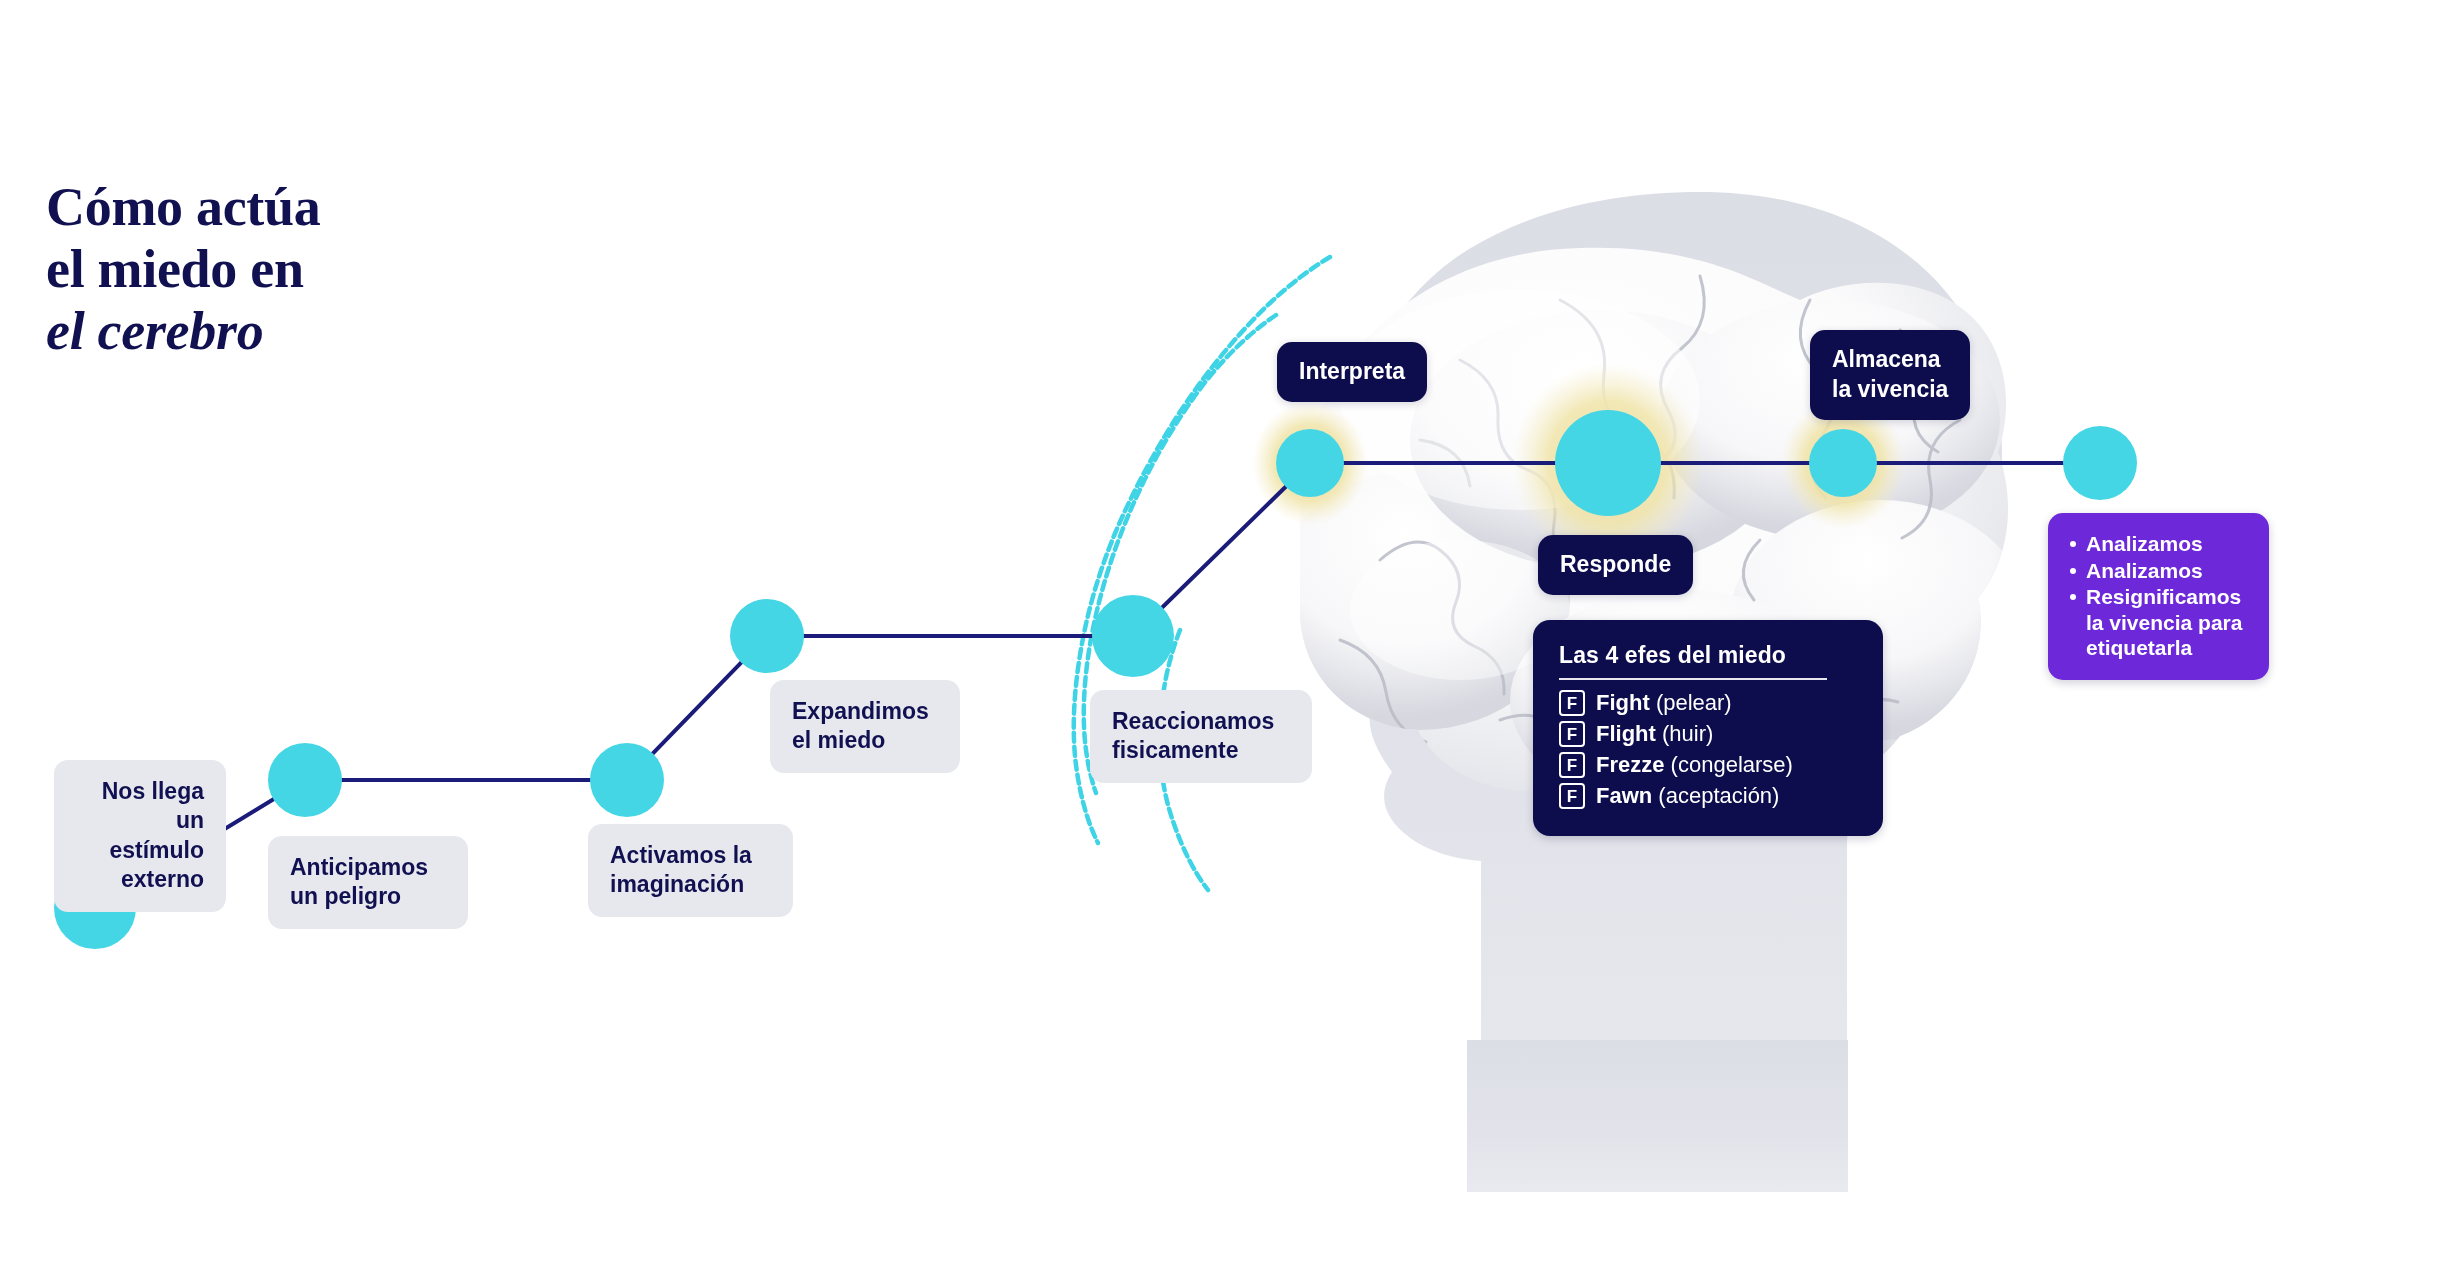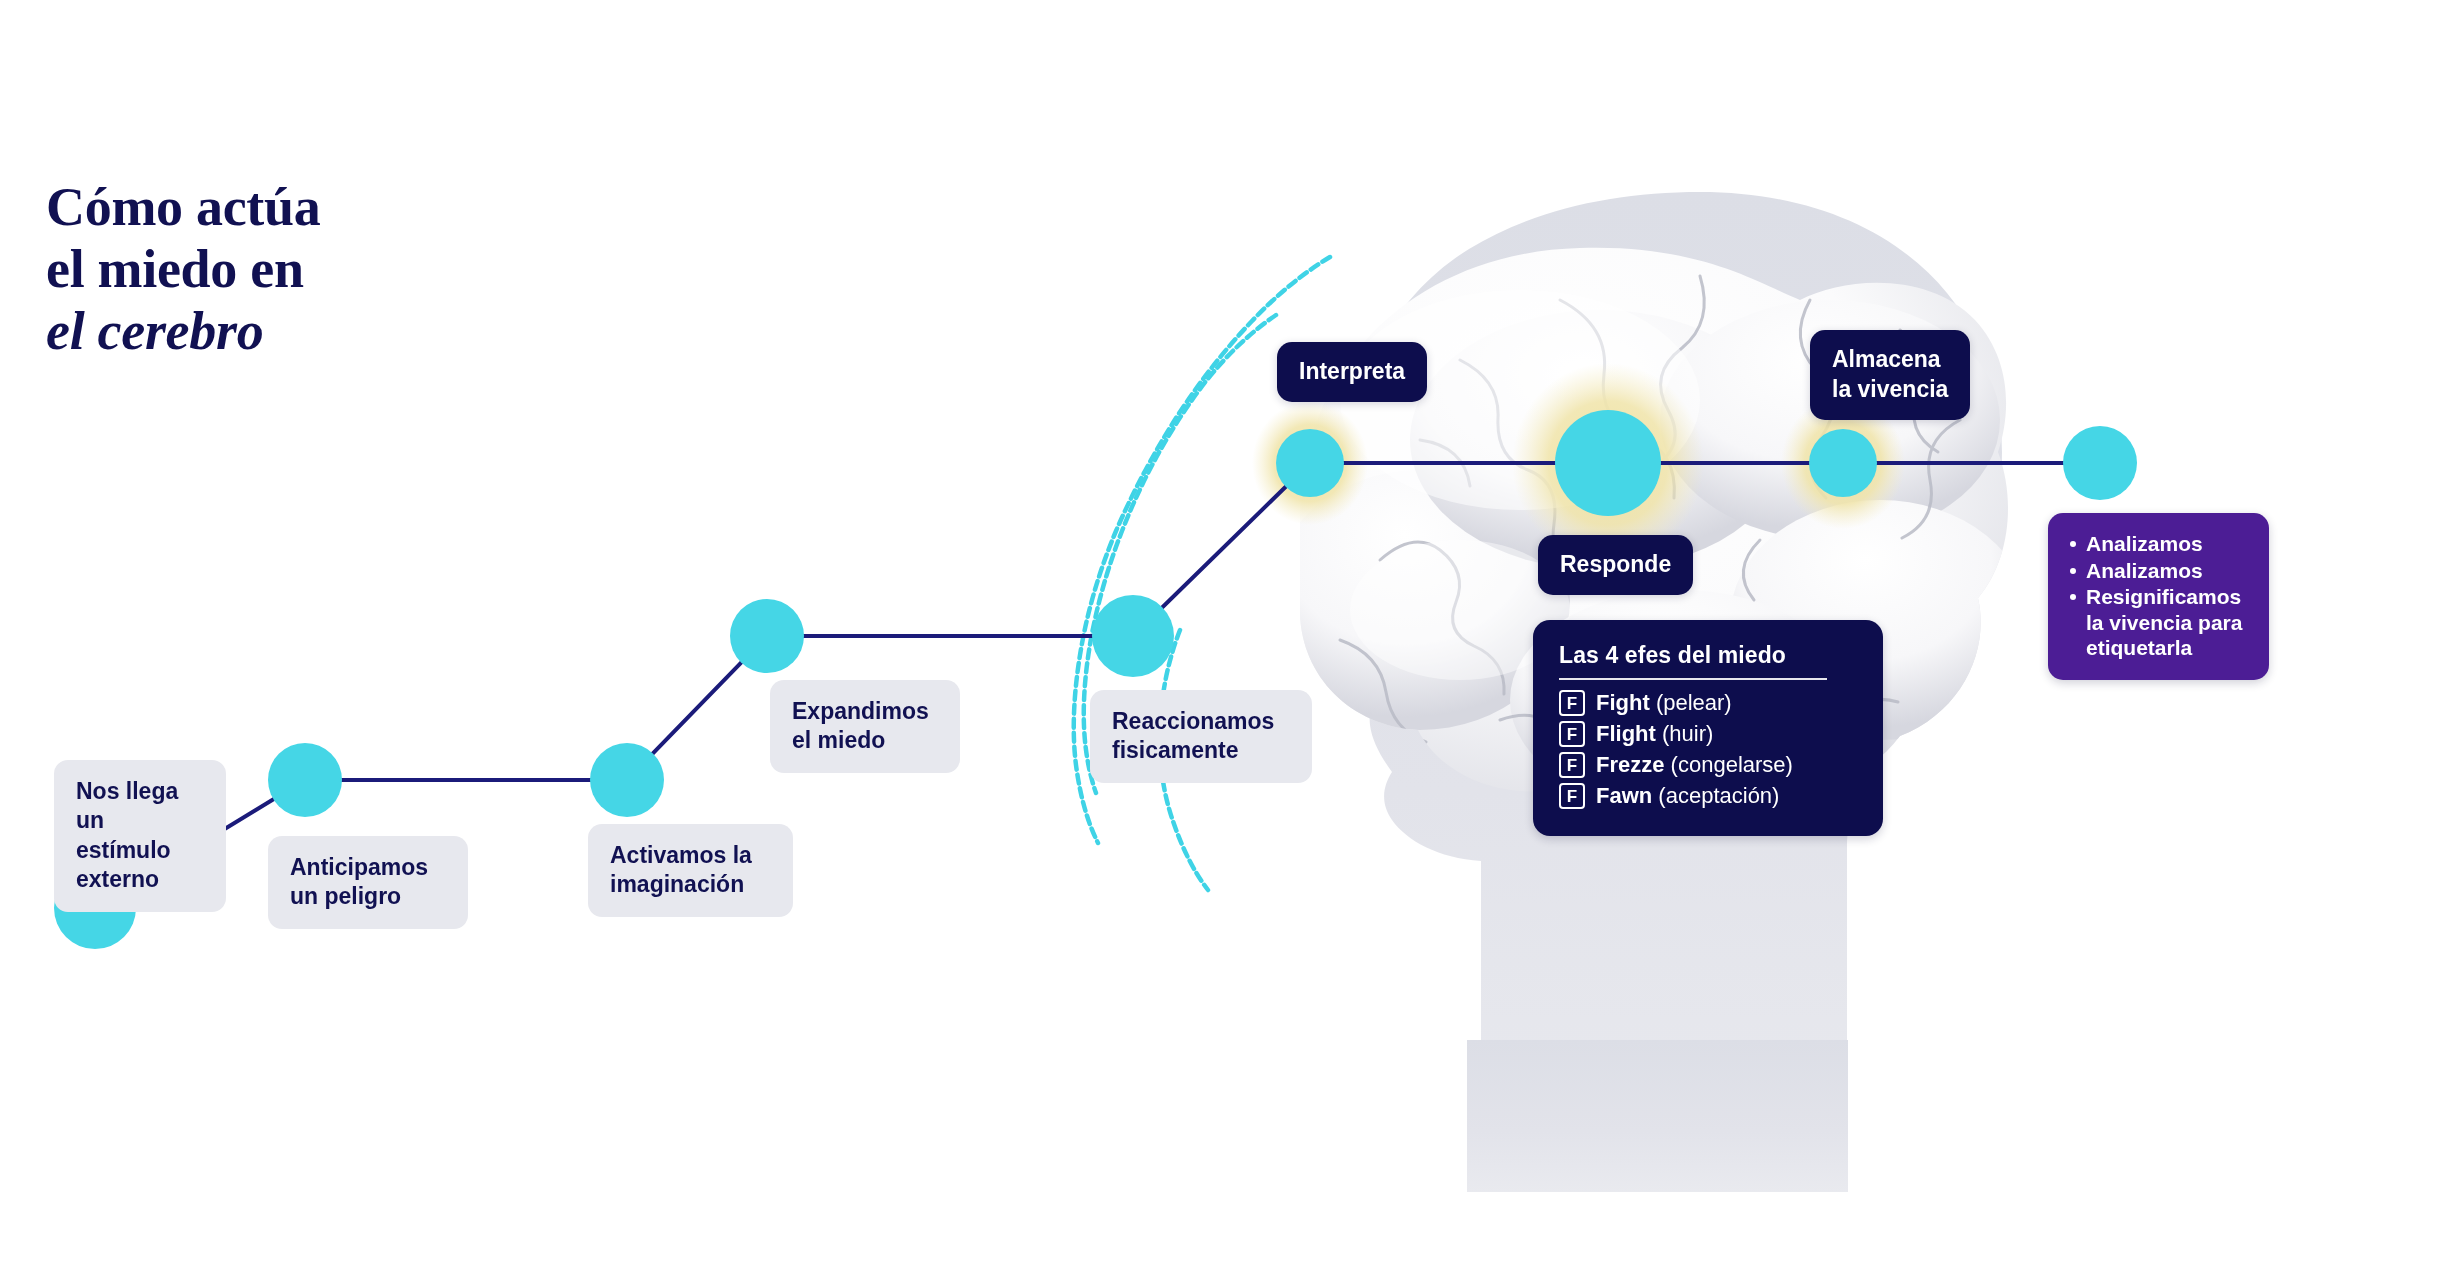--- a/index.html
+++ b/index.html
@@ -85,21 +85,21 @@
     box-sizing:border-box;
   }
   .efes-text{font-size:22px;line-height:1.15;white-space:nowrap;}
   .efes-text b{font-weight:700;}
   .efes-text span{font-weight:400;}
 
   
   #outcomes{
     position:absolute;
     left:2048px; top:513px; width:221px;
-    background:#4c1d95;
+    background:#6d28d9;
     border-radius:15px;
     padding:17px 16px 18px 18px;
     box-sizing:border-box;
     color:#ffffff;
     box-shadow:0 3px 10px rgba(20,20,60,.2);
   }
   #outcomes ul{list-style:none;margin:0;padding:0;}
   #outcomes li{
     position:relative;padding-left:20px;
     font-weight:700;font-size:21px;line-height:1.22;margin:1px 0;
@@ -252,21 +252,21 @@
       <circle cx="2100" cy="463" r="37"></circle>
     </g>
   </svg>
 
   <h1 id="title" class="abs">
     <span class="ln">Cómo actúa</span>
     <span class="ln">el miedo en</span>
     <span class="ital">el cerebro</span>
   </h1>
 
-  <div class="steplabel" style="left:54px;  top:760px;  width:172px;">Nos llega
+  <div class="steplabel" style="left:54px;  top:760px;  width:172px;text-align:right;">Nos llega
 un estímulo
 externo</div>
   <div class="steplabel" style="left:588px; top:824px;  width:205px;">Activamos la
 imaginación</div>
   <div class="steplabel" style="left:268px; top:836px;  width:200px;">Anticipamos
 un peligro</div>
   <div class="steplabel" style="left:724px; top:680px;  width:190px;margin-left:46px;">Expandimos
 el miedo</div>
   <div class="steplabel" style="left:1090px;top:690px;  width:222px;">Reaccionamos
 fisicamente</div>

